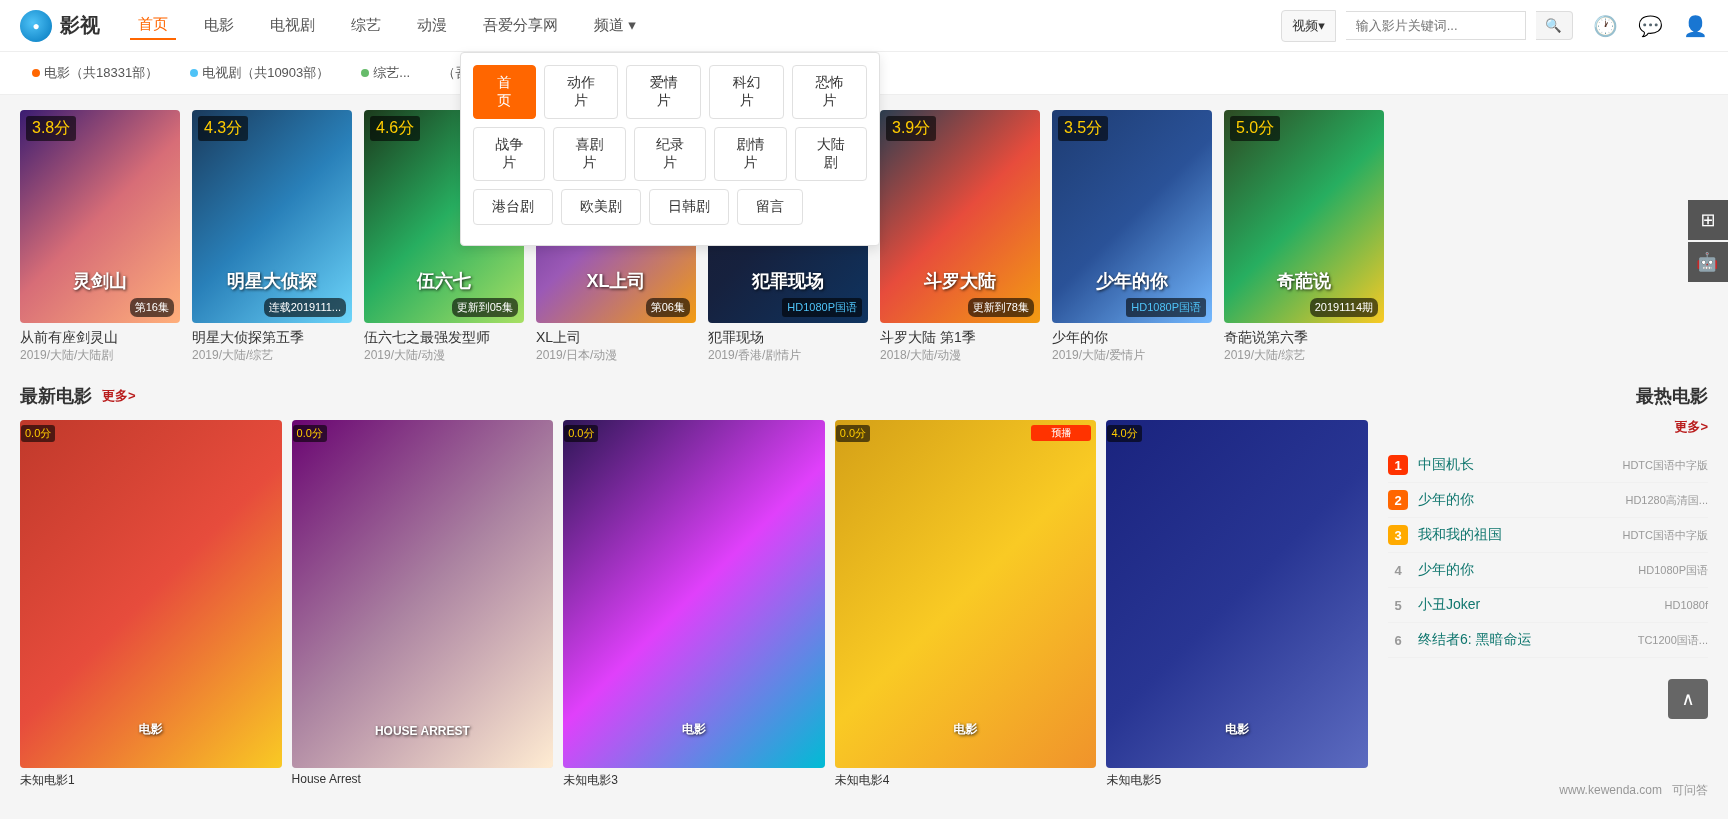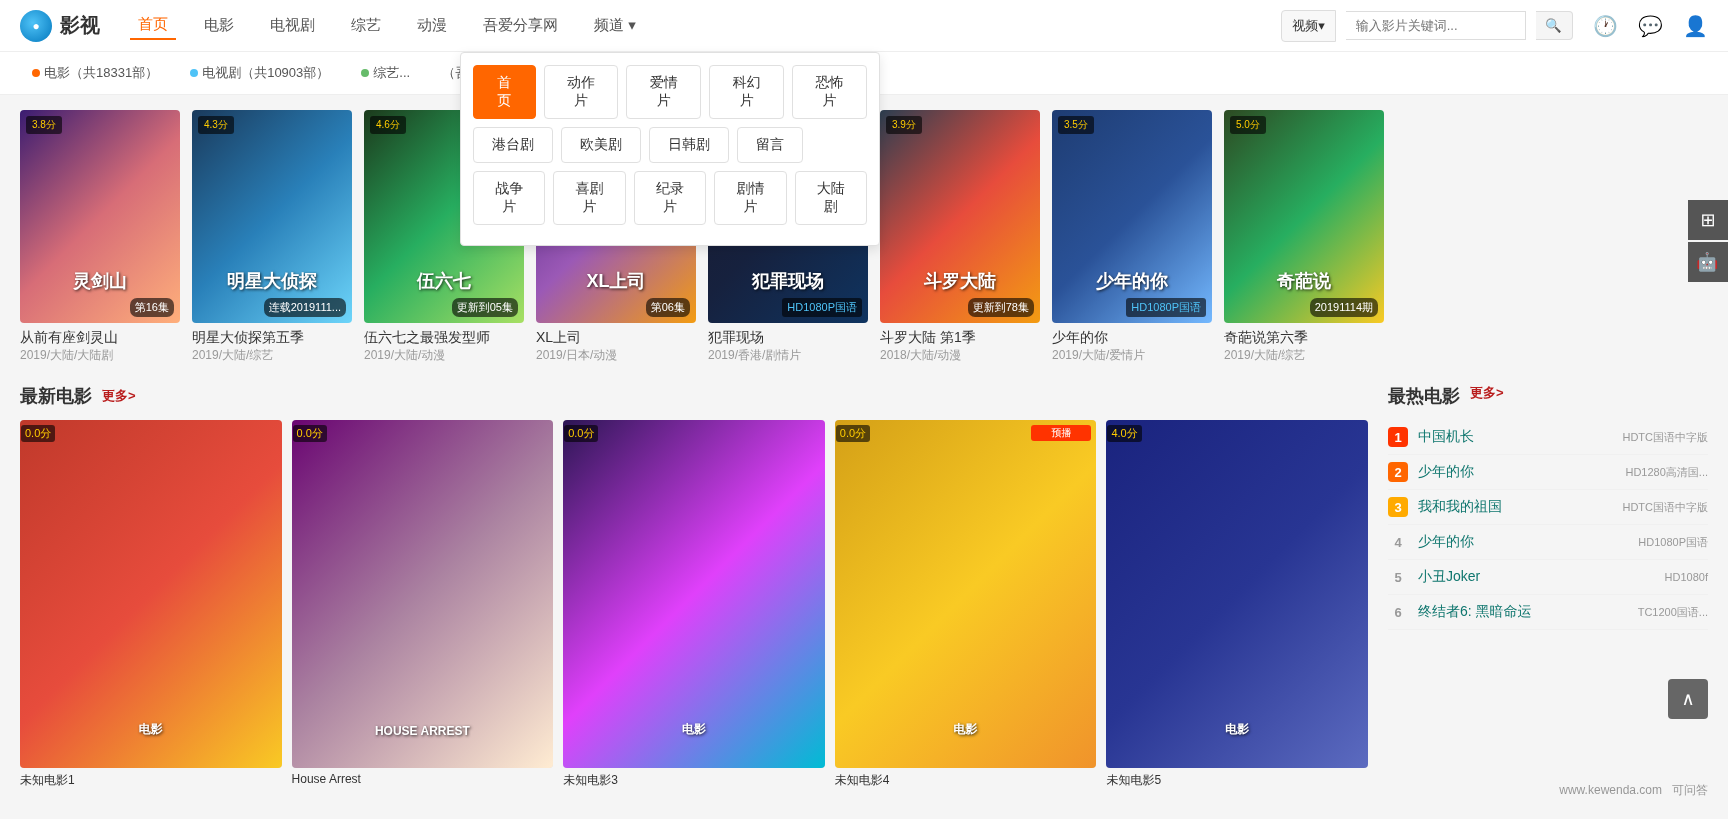--- a/index.html
+++ b/index.html
@@ -39,42 +39,42 @@
 
     
     .main { padding: 15px 20px; }
     .section-header { display: flex; align-items: center; justify-content: space-between; margin-bottom: 15px; }
     .section-title { font-size: 20px; font-weight: bold; color: #333; }
     
     
     .movie-grid { display: flex; gap: 12px; overflow: hidden; }
     .movie-card { flex: 0 0 auto; width: 160px; cursor: pointer; }
     .movie-poster { position: relative; width: 160px; height: 213px; border-radius: 4px; overflow: hidden; background: #ccc; }
-    .score-badge { position: absolute; top: 6px; left: 6px; background: rgba(0,0,0,0.6); color: #ffcc00; font-size: 10px; padding: 2px 6px; border-radius: 3px; }
+    .score-badge { position: absolute; top: 6px; left: 6px; background: rgba(0,0,0,0.6); color: #ffcc00; font-size: 16px; padding: 2px 6px; border-radius: 3px; }
     .episode-badge { position: absolute; bottom: 6px; right: 6px; background: rgba(0,0,0,0.6); color: #fff; font-size: 11px; padding: 2px 5px; border-radius: 7px; }
     .quality-badge { position: absolute; bottom: 6px; right: 6px; background: rgba(0,0,0,0.6); color: #4fc3f7; font-size: 11px; padding: 2px 5px; border-radius: 3px; }
     .movie-title { margin-top: 6px; font-size: 14px; color: #333; font-weight: 500; overflow: hidden; text-overflow: ellipsis; white-space: nowrap; }
     .movie-meta { font-size: 12px; color: #999; margin-top: 0; overflow: hidden; text-overflow: ellipsis; white-space: nowrap; }
 
     
     .latest-section { display: flex; gap: 20px; margin-top: 20px; }
     .latest-left { flex: 1; }
     .latest-right { width: 320px; }
     .latest-title { font-size: 18px; font-weight: bold; margin-bottom: 12px; display: flex; align-items: center; gap: 10px; }
     .more-link { font-size: 13px; color: #b91c1c; cursor: pointer; }
     .latest-grid { display: grid; grid-template-columns: repeat(5, 1fr); gap: 10px; }
     .latest-card { cursor: pointer; }
     .latest-poster { position: relative; width: 100%; padding-top: 133%; border-radius: 4px; overflow: hidden; background: #ddd; }
     .latest-poster-inner { position: absolute; top: 0; left: 0; right: 0; bottom: 0; }
     .latest-score { position: absolute; top: 5px; left: 1px; background: rgba(0,0,0,0.6); color: #ffcc00; font-size: 11px; padding: 1px 4px; border-radius: 3px; }
     .latest-badge { position: absolute; top: 5px; right: 5px; background: #ff3300; color: #fff; font-size: 10px; padding: 1px 20px; border-radius: 3px; }
     .latest-card-title { margin-top: 4px; font-size: 12px; color: #333; overflow: hidden; text-overflow: ellipsis; white-space: nowrap; }
 
     
-    .hot-title { font-size: 18px; font-weight: bold; margin-bottom: 12px; display: flex; align-items: flex-start; gap: 10px; }
+    .hot-title { font-size: 18px; font-weight: bold; margin-bottom: 12px; display: flex; align-items: flex-end; gap: 10px; flex-direction: column; }
     .hot-list { list-style: none; }
     .hot-item { display: flex; align-items: center; padding: 7px 0; border-bottom: 1px solid #f0f0f0; cursor: pointer; }
     .hot-rank { width: 20px; height: 20px; border-radius: 4px; display: flex; align-items: center; justify-content: center; font-size: 13px; font-weight: bold; margin-right: 10px; flex-shrink: 0; }
     .hot-rank.rank-1 { background: #ff3300; color: #fff; }
     .hot-rank.rank-2 { background: #ff6600; color: #fff; }
     .hot-rank.rank-3 { background: #ffaa00; color: #fff; }
     .hot-rank.rank-other { background: none; color: #999; }
     .hot-item-title { flex: 1; font-size: 14px; color: #0f766e; overflow: hidden; text-overflow: ellipsis; white-space: nowrap; }
     .hot-item-tag { font-size: 11px; color: #999; margin-left: 8px; flex-shrink: 0; }
 
@@ -160,32 +160,32 @@
 
 <div class="dropdown-menu">
   <div class="dropdown-row">
     <button class="dropdown-btn active">首页</button>
     <button class="dropdown-btn">动作片</button>
     <button class="dropdown-btn">爱情片</button>
     <button class="dropdown-btn">科幻片</button>
     <button class="dropdown-btn">恐怖片</button>
   </div>
   <div class="dropdown-row">
-    <button class="dropdown-btn">港台剧</button>
-    <button class="dropdown-btn">欧美剧</button>
-    <button class="dropdown-btn">日韩剧</button>
-    <button class="dropdown-btn">留言</button>
-  </div>
-  <div class="dropdown-row">
     <button class="dropdown-btn">战争片</button>
     <button class="dropdown-btn">喜剧片</button>
     <button class="dropdown-btn">纪录片</button>
     <button class="dropdown-btn">剧情片</button>
     <button class="dropdown-btn">大陆剧</button>
   </div>
+  <div class="dropdown-row">
+    <button class="dropdown-btn">港台剧</button>
+    <button class="dropdown-btn">欧美剧</button>
+    <button class="dropdown-btn">日韩剧</button>
+    <button class="dropdown-btn">留言</button>
+  </div>
 </div>
 
 <div class="main">
 
 
   <div class="movie-grid">
 
     <div class="movie-card">
       <div class="movie-poster poster-1">
         <span class="poster-text">灵剑山</span>

